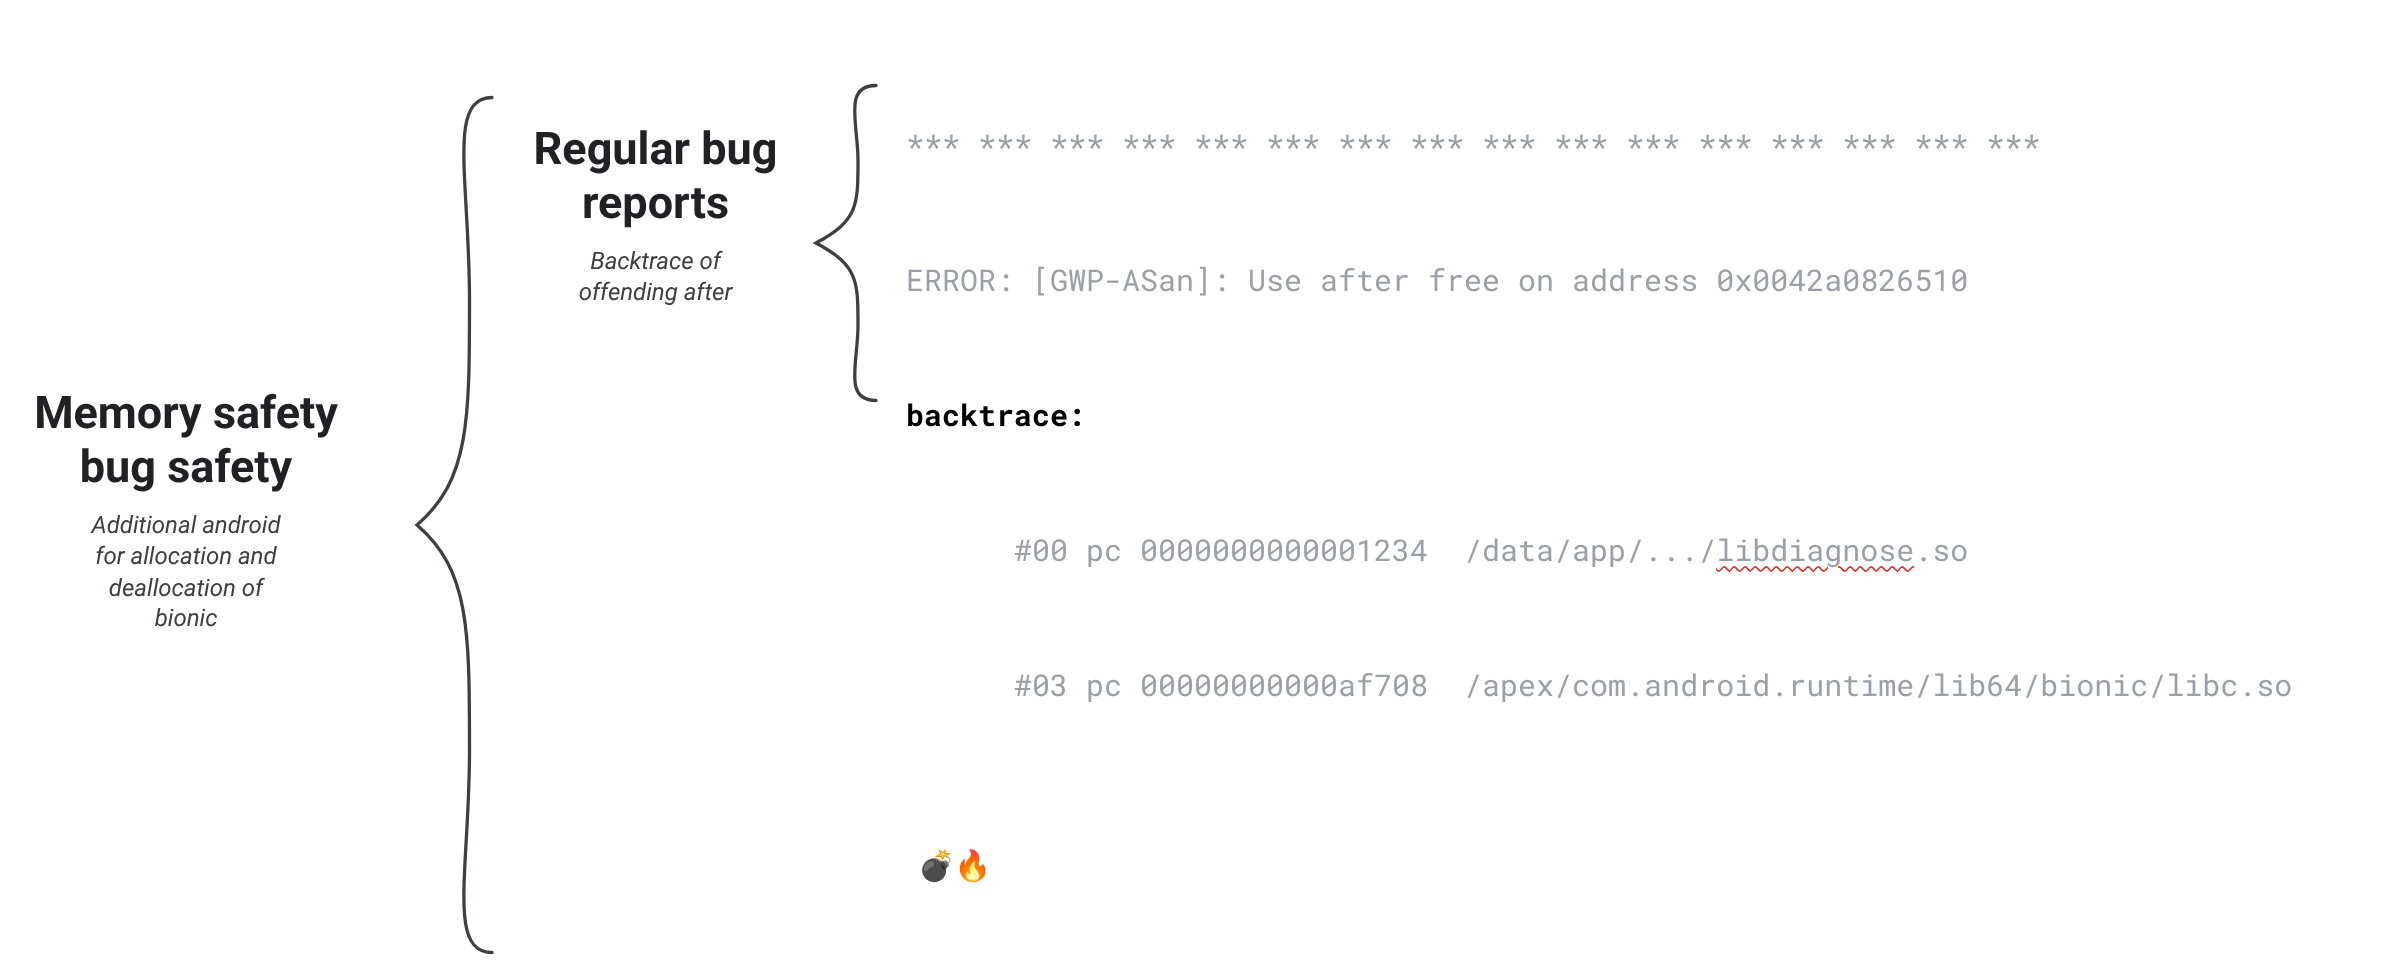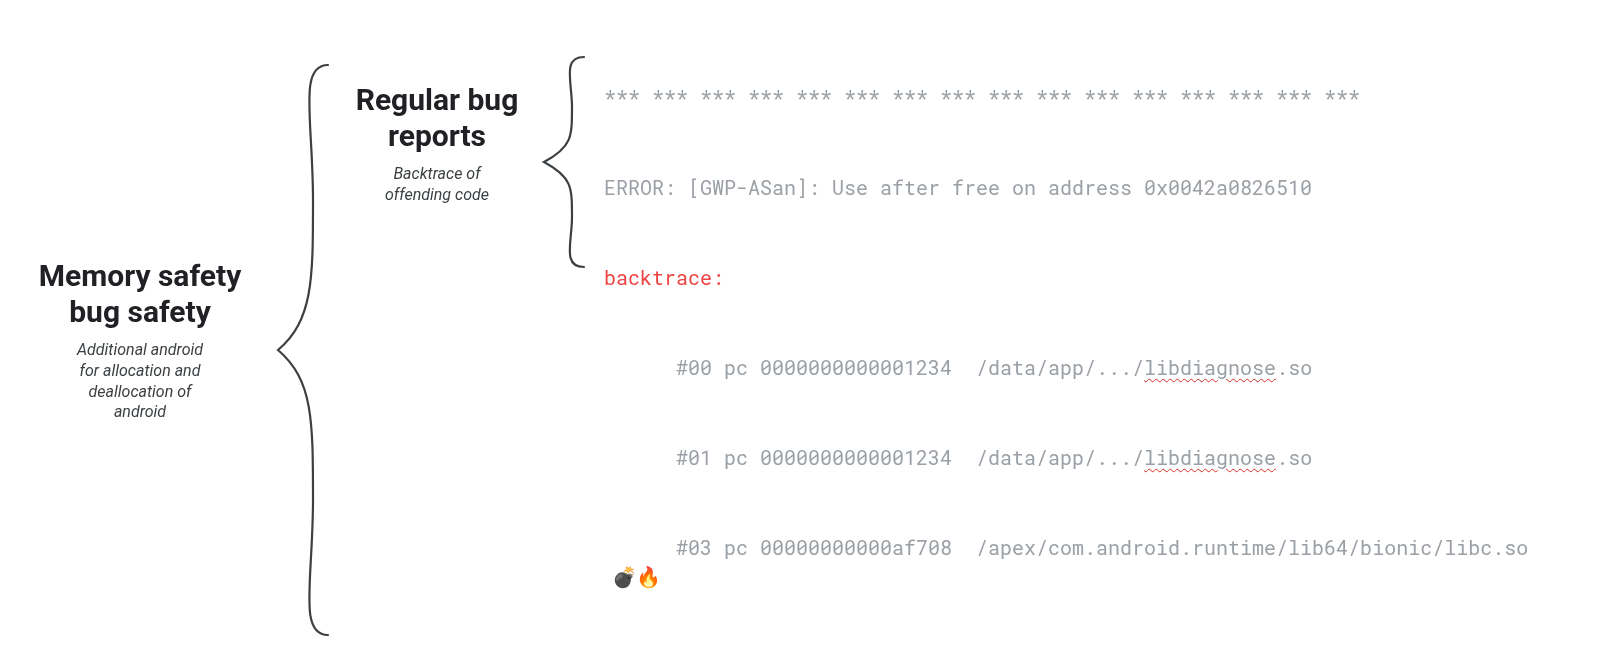--- a/index.html
+++ b/index.html
@@ -35,21 +35,21 @@
     margin-top: 10px;
   }
   .mono {
     font-family: "Roboto Mono", "Menlo", "Consolas", monospace;
     font-size: 20px;
     line-height: 30px;
     white-space: pre;
     letter-spacing: 0px;
   }
   .faded { color: #9aa0a6; }
-  .strong { color: #ef4444; font-weight: 400; }
+  .strong { color: #000000; font-weight: 700; }
   .code-area {
     position: absolute;
     left: 604px;
     top: 22px;
   }
   .emoji {
     position: absolute;
     font-size: 20px;
     line-height: 30px;
     font-family: "Apple Color Emoji","Segoe UI Emoji","Noto Color Emoji",sans-serif;
@@ -67,66 +67,65 @@
     stroke: #3c4043;
     stroke-width: 2.2;
     stroke-linecap: round;
   }
 </style>
 </head>
 <body>
 
 <div class="stage">
 
-  <div class="label-block" style="left:20px; top:258px; width:240px;">
+  <div class="label-block" style="left:4px; top:258px; width:240px;">
     <div class="label-title">
       <span>Memory safety</span><br>
       <span>bug safety</span>
     </div>
     <div class="label-sub">
       <span>Additional android</span><br>
       <span>for allocation and</span><br>
       <span>deallocation of</span><br>
-      <span>android</span>
+      <span>bionic</span>
     </div>
   </div>
 
   <svg class="brace" style="left:268px; top:60px;" width="70" height="580">
     <path d="M60,5
              C30,5 45,60 45,140
              C45,220 45,260 10,290
              C45,320 45,360 45,440
              C45,520 30,575 60,575"></path>
   </svg>
 
   <div class="label-block" style="left:342px; top:82px; width:190px;">
     <div class="label-title">
       <span>Regular bug</span><br>
       <span>reports</span>
     </div>
     <div class="label-sub">
       <span>Backtrace of</span><br>
-      <span>offending code</span>
+      <span>offending after</span>
     </div>
   </div>
 
   <svg class="brace" style="left:534px; top:52px;" width="58" height="220">
     <path d="M50,5
              C28,5 38,30 38,55
              C38,85 38,95 10,110
              C38,125 38,135 38,165
              C38,190 28,215 50,215"></path>
   </svg>
 
   <div class="code-area mono">
     <div class="faded">*** *** *** *** *** *** *** *** *** *** *** *** *** *** *** ***</div>
     <div class="faded">ERROR: [GWP-ASan]: Use after free on address 0x0042a0826510</div>
     <div class="strong">backtrace:</div>
     <div class="faded"><span>      #00 pc 0000000000001234  /data/app/.../</span><span class="squiggle">libdiagnose</span><span>.so</span></div>
-    <div class="faded"><span>      #01 pc 0000000000001234  /data/app/.../</span><span class="squiggle">libdiagnose</span><span>.so</span></div>
     <div class="faded">      #03 pc 00000000000af708  /apex/com.android.runtime/lib64/bionic/libc.so</div>
     
     
     
     
     
     
     
     
     

